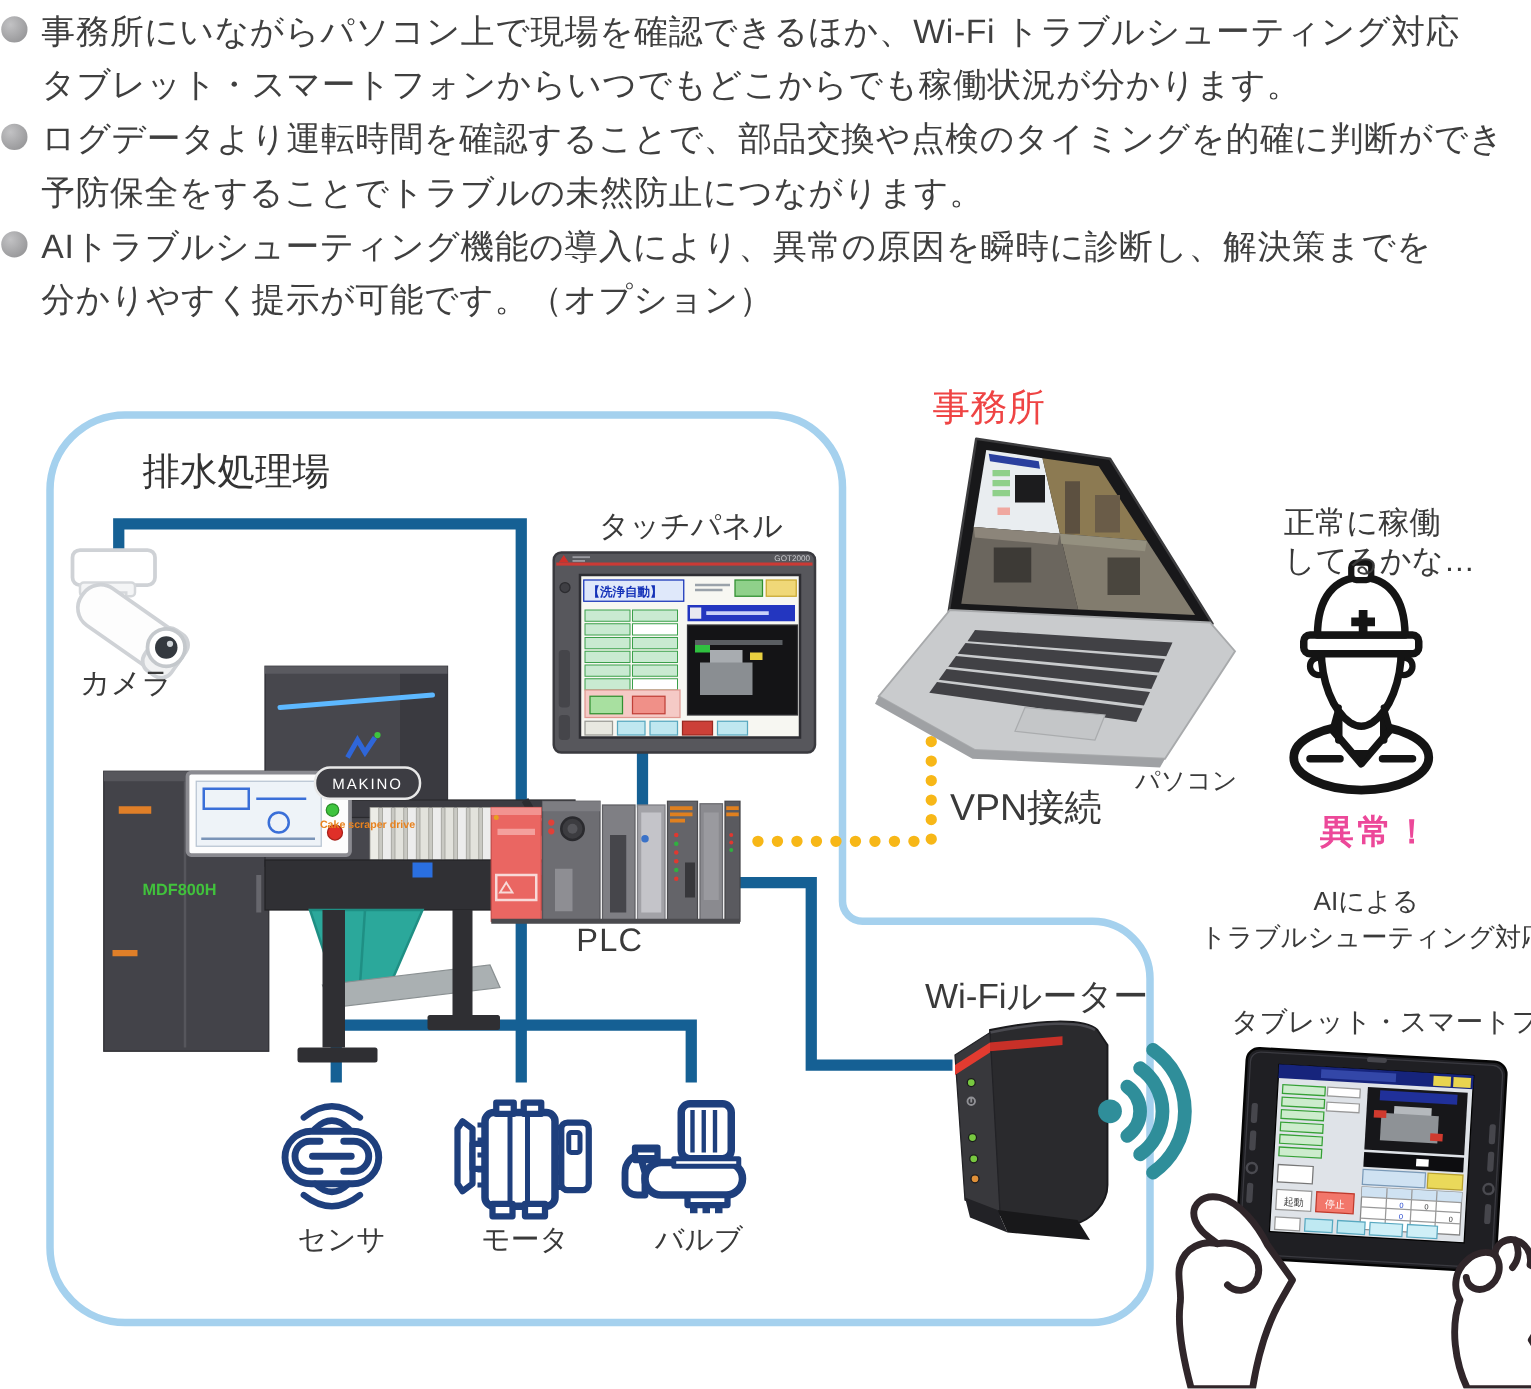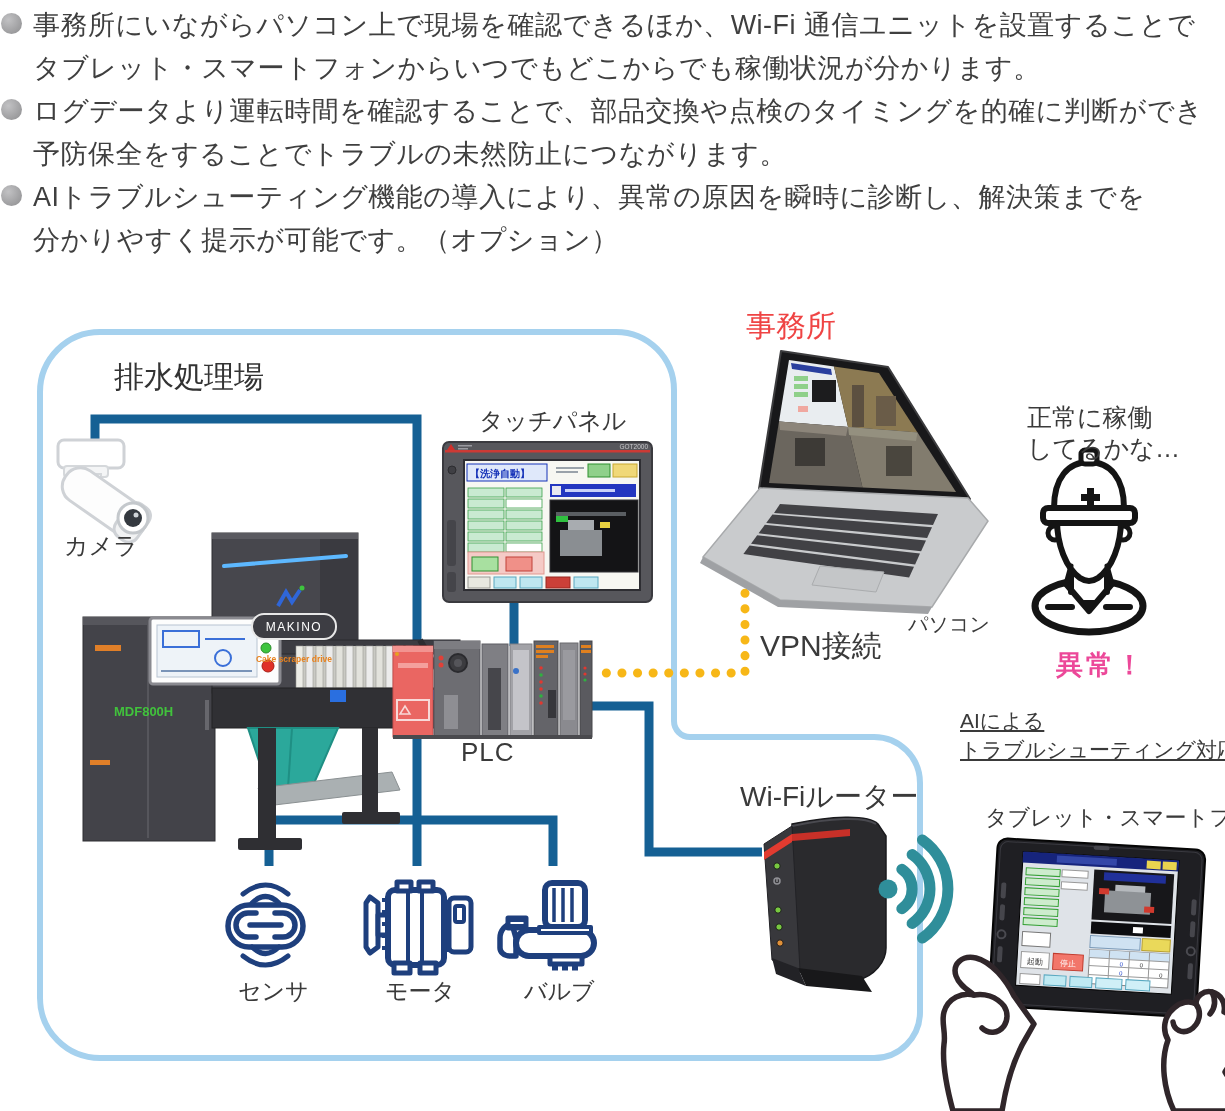--- a/index.html
+++ b/index.html
@@ -5,31 +5,31 @@
   html,body{margin:0;padding:0;background:#fff;}
   .stage{position:relative;width:1225px;height:1111px;background:#ffffff;overflow:hidden;
          font-family:"Liberation Sans",sans-serif;}
   .stage svg{position:absolute;left:0;top:0;}
   .lbl{position:absolute;color:#3a3a3a;white-space:nowrap;font-weight:500;
        font-family:"Liberation Sans",sans-serif;}
   .b-dot{position:absolute;left:1px;width:21px;height:21px;border-radius:50%;
          background:radial-gradient(circle at 35% 32%,#c2c2c4,#8c8c8e);}
   .b-line{position:absolute;left:33px;font-size:27px;color:#3f3f3f;font-weight:500;
           white-space:nowrap;letter-spacing:0.5px;}
-  .center{text-align:left;text-decoration:underline;}
+  .center{text-align:center;}
 </style>
 </head>
 <body>
 
 <div class="stage">
 
   <span class="b-dot" style="top:13px"></span>
   <span class="b-dot" style="top:99px"></span>
   <span class="b-dot" style="top:185px"></span>
-  <div class="b-line" style="top:7px">事務所にいながらパソコン上で現場を確認できるほか、Wi-Fi 通信ユニットを設置することで</div>
+  <div class="b-line" style="top:7px">事務所にいながらパソコン上で現場を確認できるほか、Wi-Fi トラブルシューティング対応</div>
   <div class="b-line" style="top:50px">タブレット・スマートフォンからいつでもどこからでも稼働状況が分かります。</div>
   <div class="b-line" style="top:93px">ログデータより運転時間を確認することで、部品交換や点検のタイミングを的確に判断ができ</div>
   <div class="b-line" style="top:136px">予防保全をすることでトラブルの未然防止につながります。</div>
   <div class="b-line" style="top:179px">AIトラブルシューティング機能の導入により、異常の原因を瞬時に診断し、解決策までを</div>
   <div class="b-line" style="top:222px">分かりやすく提示が可能です。（オプション）</div>
 
   <svg width="1225" height="1111" viewBox="0 0 1225 1111">
 
     <path d="M100 332 H616 A58 58 0 0 1 674 390 V721 A16 16 0 0 0 690 737 H874
          A46 46 0 0 1 920 783 V1012 A46 46 0 0 1 874 1058 H100

